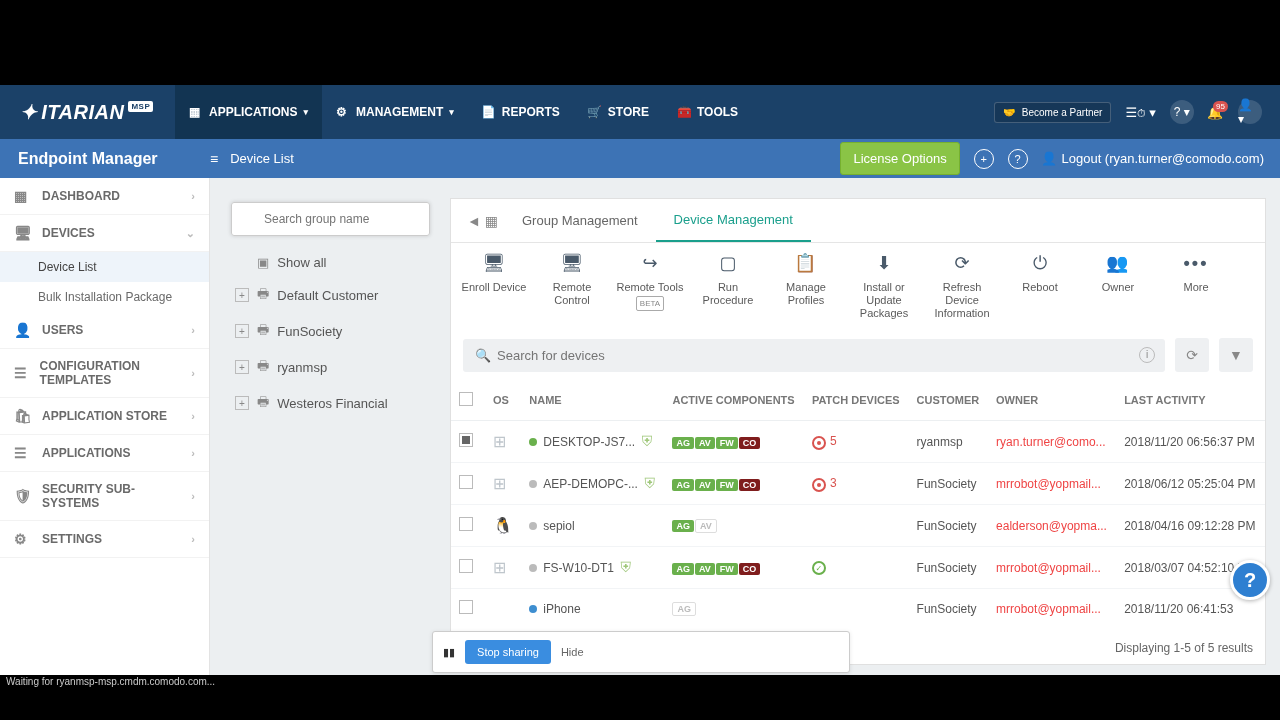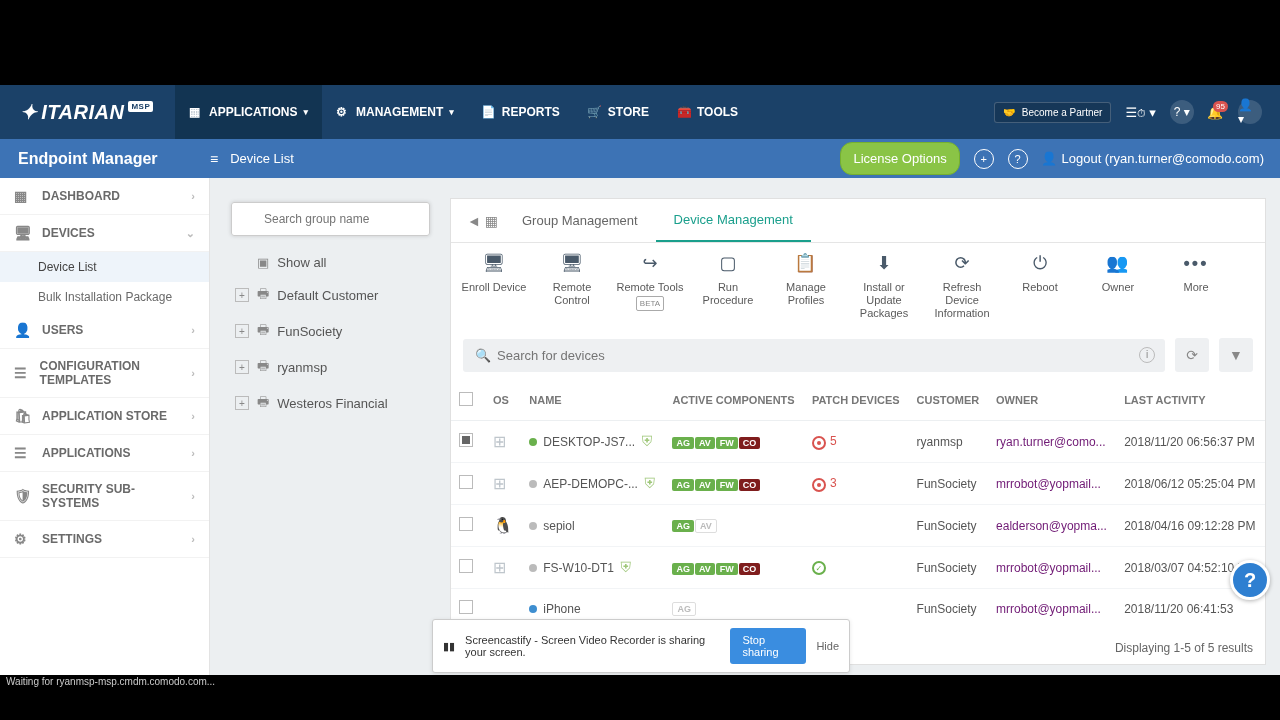--- a/index.html
+++ b/index.html
@@ -19,21 +19,21 @@
 .bell { position: relative; }
 .bell .count { position: absolute; top: -4px; right: -4px; background: #d9534f; color: #fff; font-size: 8px; padding: 1px 3px; border-radius: 6px; }
 
 
 .subbar { position: absolute; top: 139px; left: 0; right: 0; height: 39px; background: #3d73b5; display: flex; align-items: center; color: #fff; z-index: 9; }
 .subbar .title { width: 210px; padding-left: 18px; font-weight: 600; font-size: 16px; }
 .subbar .crumb { display: flex; align-items: center; gap: 12px; font-size: 13px; }
 .subbar .hamb { font-size: 14px; }
 .subbar .pull-tab { position:absolute; top:-11px; left:628px; width:28px; height:11px; background:#d4e0ee; border:1px solid #aaa; border-bottom:none; border-radius:3px 3px 0 0; display:flex; align-items:center; justify-content:center; font-size:8px; color:#666;}
 .subbar .right { margin-left: auto; display: flex; align-items: center; gap: 14px; padding-right: 16px; font-size: 13px; }
-.license-btn { background: #8ac446; color: #fff; padding: 8px 12px; border-radius: 12px; border: 1px solid #76b02f; font-size: 13px; cursor:pointer; }
+.license-btn { background: #8ac446; color: #fff; padding: 8px 12px; border-radius: 3px; border: 1px solid #76b02f; font-size: 13px; cursor:pointer; }
 .sbicon { width:20px; height:20px; display:inline-flex; align-items:center; justify-content:center; border:1.5px solid #fff; border-radius:50%; font-size:11px; cursor:pointer;}
 
 
 .sidebar { position: absolute; top: 178px; left: 0; width: 210px; bottom: 45px; background: #fff; border-right: 1px solid #e3e3e3; }
 .sidebar .item { display: flex; align-items: center; padding: 10px 14px; font-size: 12px; font-weight: 600; color: #6a6a6a; cursor: pointer; border-bottom: 1px solid #f2f2f2; }
 .sidebar .item .sicon { width: 18px; margin-right: 10px; color: #888; font-size: 14px; }
 .sidebar .item .chev { margin-left: auto; color: #bbb; font-size: 11px; }
 .sidebar .sub { padding: 8px 14px 8px 38px; font-size: 12px; color: #6a6a6a; cursor: pointer; }
 .sidebar .sub.active { background: #eef4fa; font-weight: 500; color:#444; }
 
@@ -82,21 +82,21 @@
 .os-ic { color: #bfc6cc; font-size: 16px; }
 .name-link { color: #555; }
 .shield { color:#9fc77a; font-size:14px;}
 .pill { display: inline-block; padding: 1px 4px; border-radius: 2px; color: #fff; font-size: 9px; font-weight: 700; margin-right: 1px; }
 .pill.ag { background: #6ab04c; } .pill.av { background: #6ab04c; } .pill.fw { background: #6ab04c; } .pill.co { background: #7f1d1d; }
 .pill.dim { background:#fff; color:#bbb; border:1px solid #ddd;}
 .patch-red { color: #d9534f; }
 .patch-red .ring { width:14px; height:14px; border:2px solid #d9534f; border-radius:50%; display:inline-flex; align-items:center; justify-content:center; font-size:8px; margin-right:4px; position:relative;}
 .patch-red .ring::after{content:""; width:4px; height:4px; background:#d9534f; border-radius:50%;}
 .patch-ok { width:14px; height:14px; border:2px solid #6ab04c; border-radius:50%; display:inline-flex; align-items:center; justify-content:center; color:#6ab04c; font-size:8px;}
-.owner-link { color: #701a75; }
+.owner-link { color: #ef4444; }
 .footer { display:flex; align-items:center; padding:10px 12px 4px; font-size:12px; color:#666;}
 .footer select { margin-left:8px; padding:3px 6px; border:1px solid #ccc; font-size:12px;}
 .footer .disp { margin-left:auto;}
 
 
 .statusbar { position: absolute; left: 0; right: 8px; bottom: 31px; height: 14px; background: #000; color: #ccc; font-size: 10px; padding-left: 6px; line-height:14px;}
 .sharebar { position: absolute; left: 432px; bottom: 47px; width: 418px; background: #fff; border: 1px solid #ccc; border-radius: 3px; padding: 8px 10px; font-size: 11px; display: flex; align-items: center; gap: 10px; box-shadow: 0 1px 4px rgba(0,0,0,.1);}
 .sharebar .stop { background: #3a8de0; color: #fff; padding: 6px 12px; border-radius: 3px; cursor:pointer;}
 .sharebar .hide { color: #666; cursor:pointer;}
 .help-float { position:absolute; right:10px; bottom:120px; width:40px; height:40px; border-radius:50%; background:#2e7fd1; border:3px solid #fff; color:#fff; display:flex; align-items:center; justify-content:center; font-size:20px; font-weight:700; box-shadow:0 1px 4px rgba(0,0,0,.3); z-index:50;}
@@ -346,18 +346,17 @@
       <select><option>20</option></select>
       <span class="disp">Displaying 1-5 of 5 results</span>
     </div>
   </div>
 </div>
 
 <div class="help-float">?</div>
 
 <div class="sharebar">
   <span>▮▮</span>
-  <span>Screencastify - Screen Video Recorder is sharing your screen.</span>
   <span class="stop">Stop sharing</span>
   <span class="hide">Hide</span>
 </div>
 
 <div class="statusbar">Waiting for ryanmsp-msp.cmdm.comodo.com...</div>
 
 </body></html>

